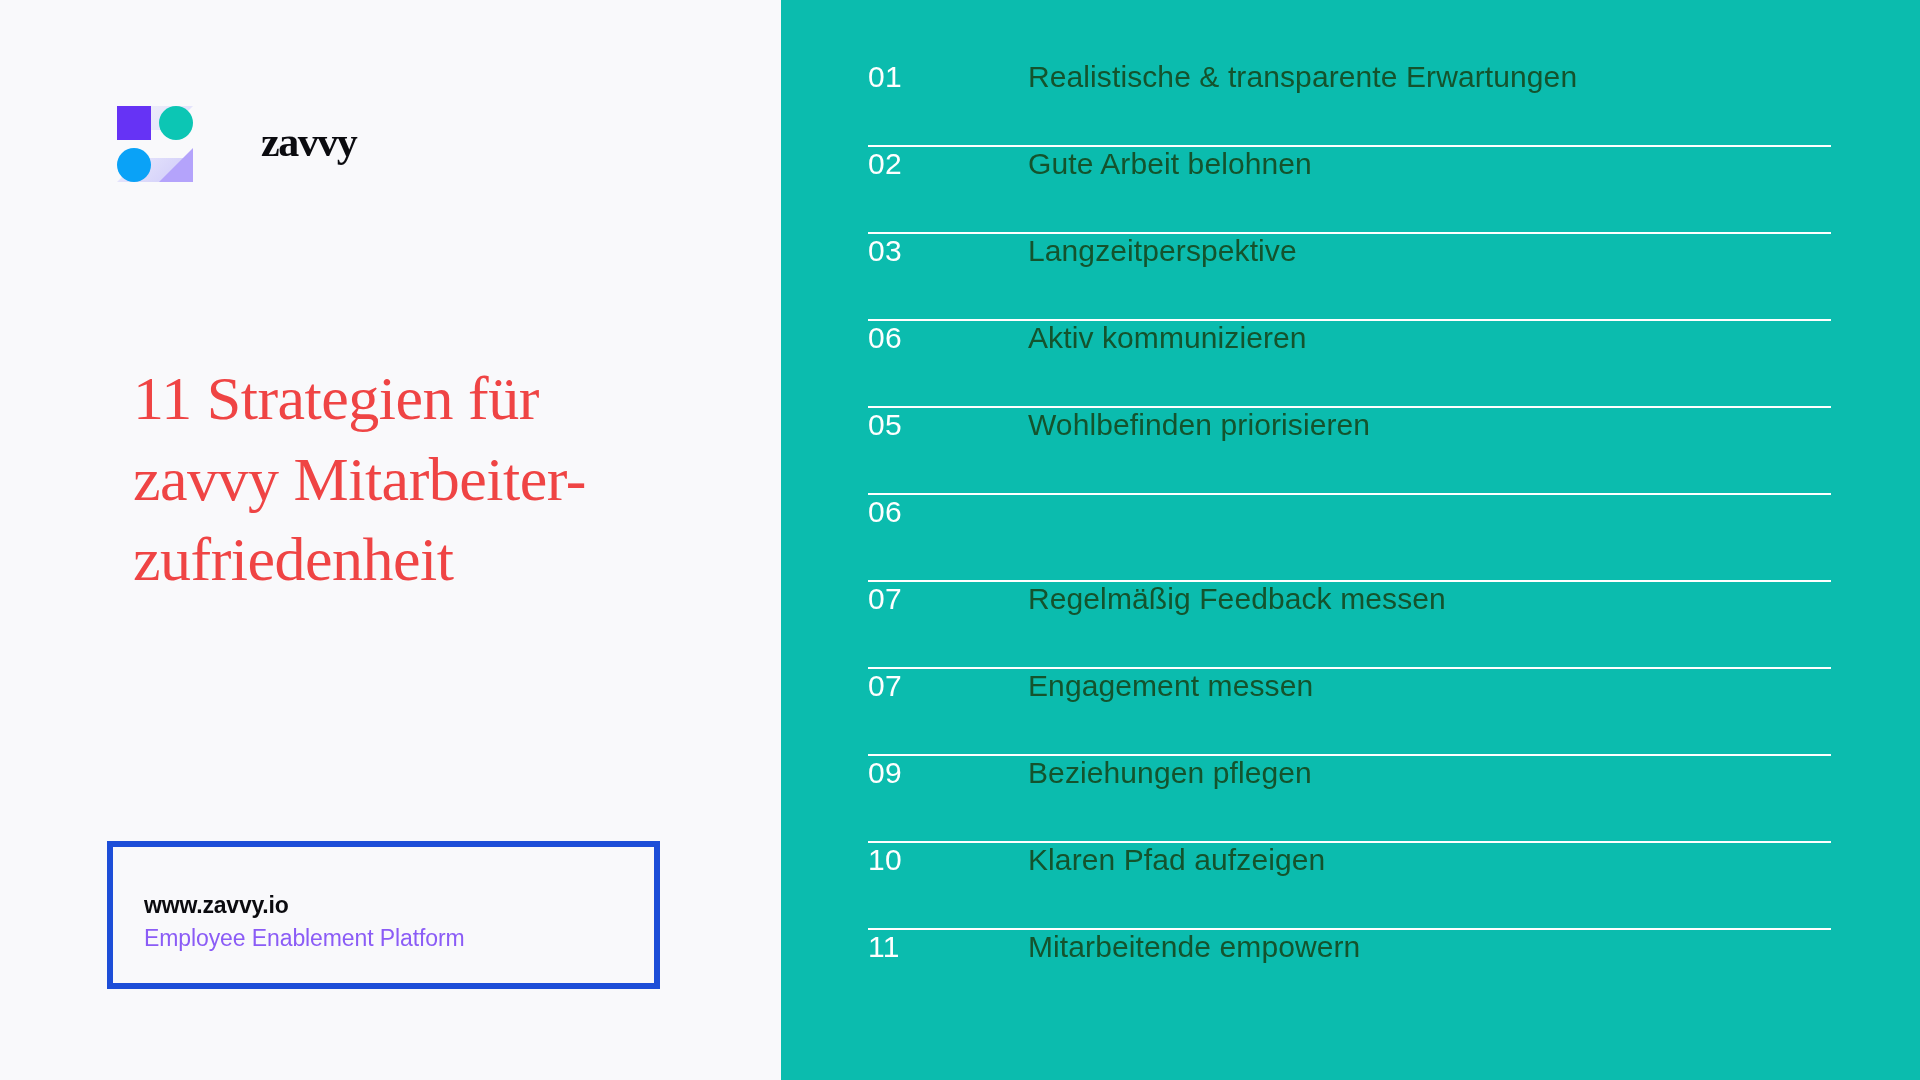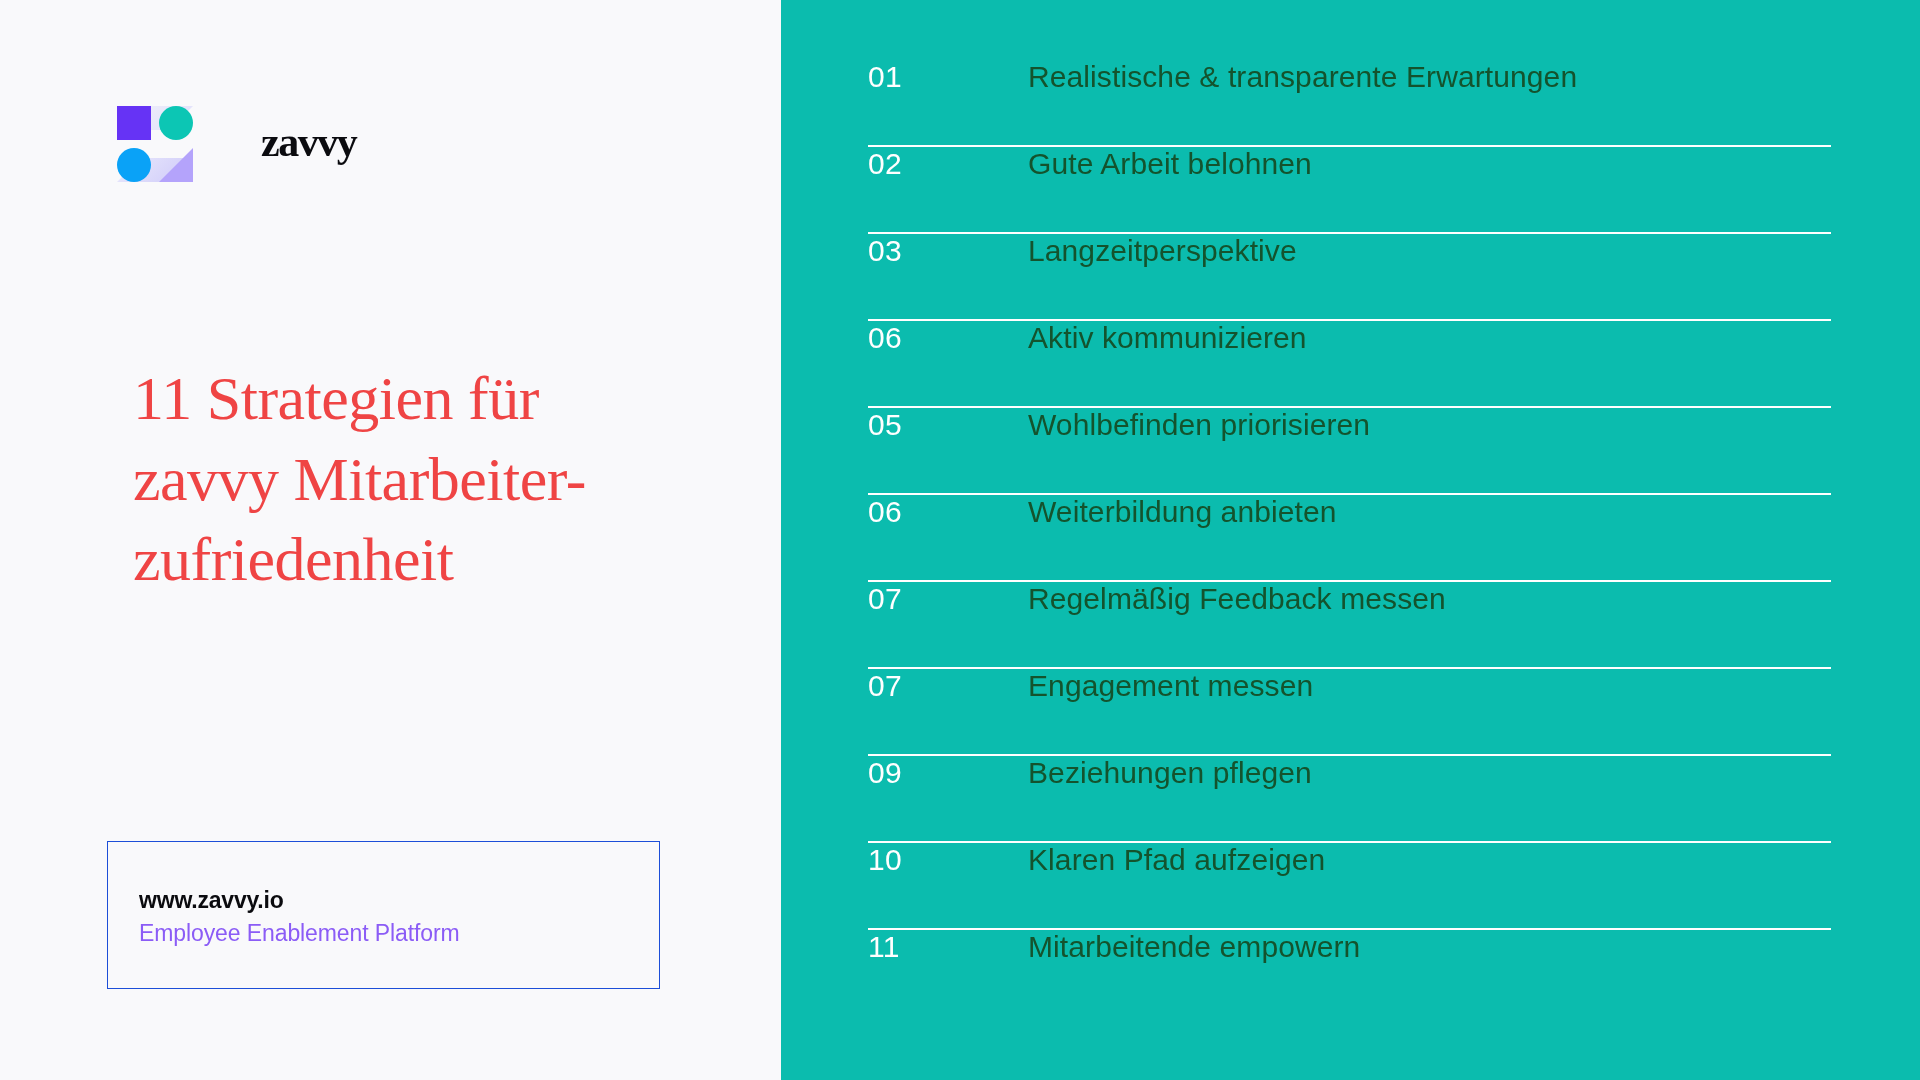--- a/index.html
+++ b/index.html
@@ -73,21 +73,21 @@
     color: #ef4444;
     margin-left: 26px;
   }
 
   .footer-box {
     position: absolute;
     left: 107px;
     top: 841px;
     width: 553px;
     height: 148px;
-    border: 1px solid #1d4ed8;
+    border: 6px solid #1d4ed8;
     background: transparent;
     padding: 42px 0 0 31px;
   }
 
   .footer-url {
     font-family: "Liberation Sans", sans-serif;
     font-size: 23px;
     font-weight: 700;
     color: #0b0b0f;
     letter-spacing: -0.2px;
@@ -207,21 +207,20 @@
       <li class="strategy-item">
         <span class="item-number">06</span>
         <span class="item-label">Aktiv kommunizieren</span>
       </li>
       <li class="strategy-item">
         <span class="item-number">05</span>
         <span class="item-label">Wohlbefinden priorisieren</span>
       </li>
       <li class="strategy-item">
         <span class="item-number">06</span>
-        <span class="item-label">Weiterbildung anbieten</span>
       </li>
       <li class="strategy-item">
         <span class="item-number">07</span>
         <span class="item-label">Regelmäßig Feedback messen</span>
       </li>
       <li class="strategy-item">
         <span class="item-number">07</span>
         <span class="item-label">Engagement messen</span>
       </li>
       <li class="strategy-item">

